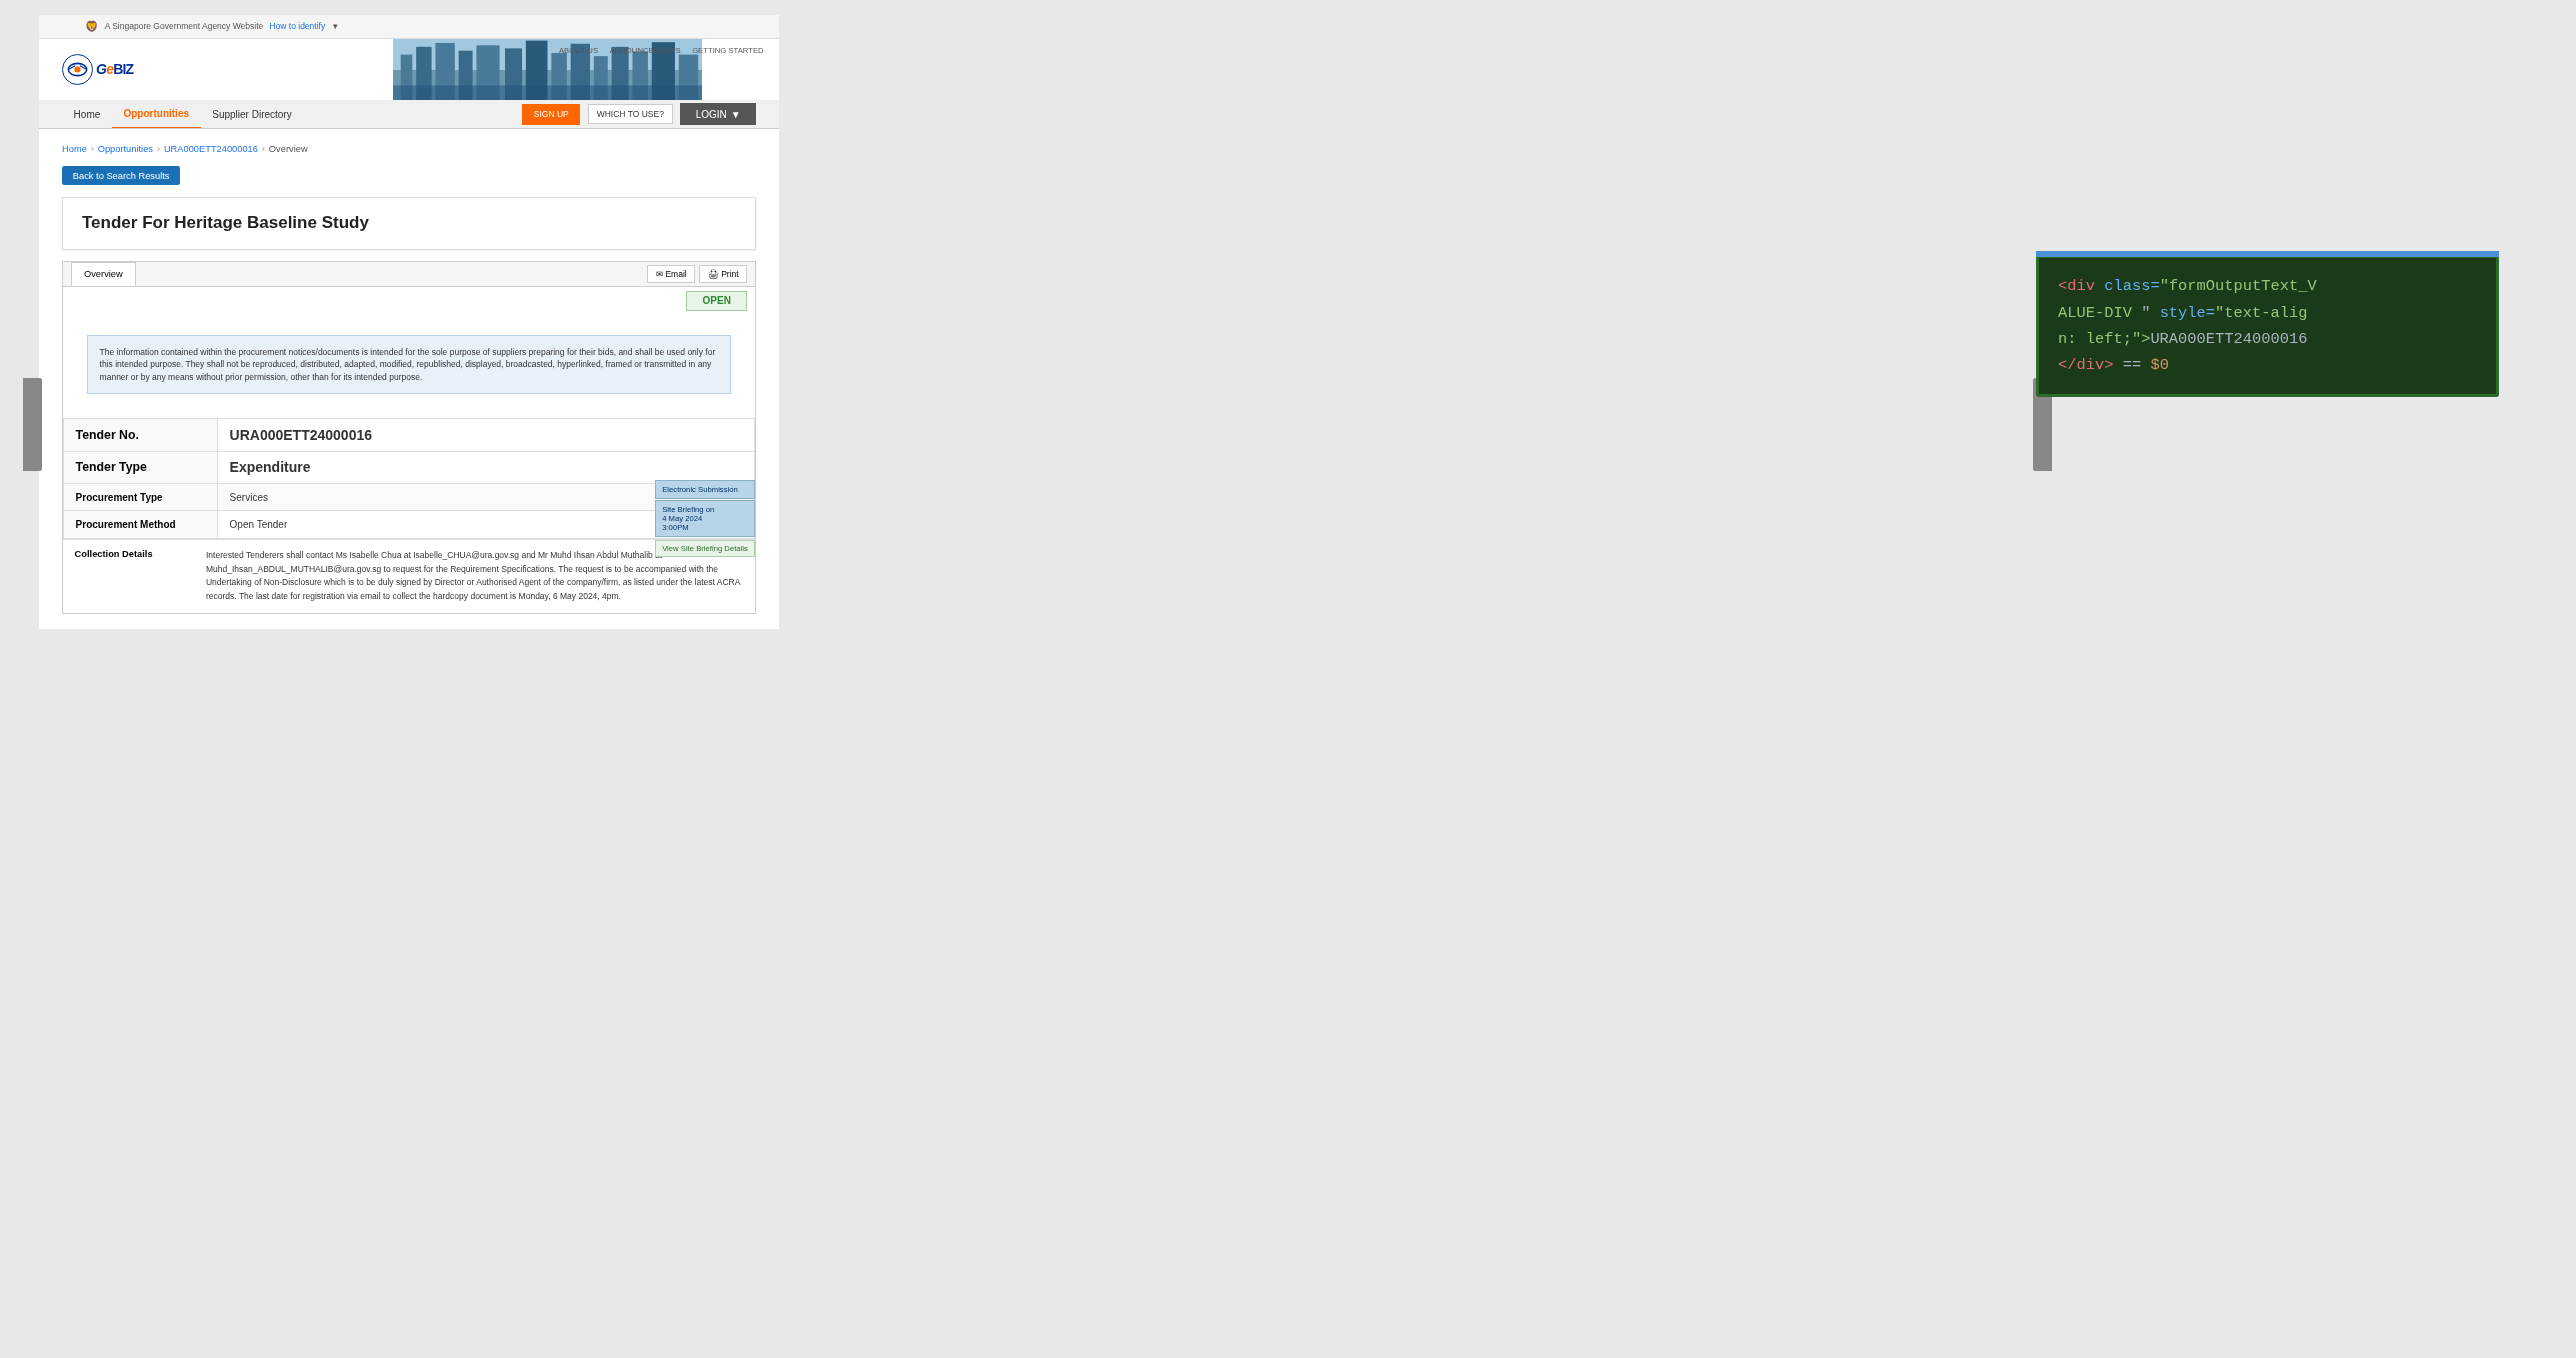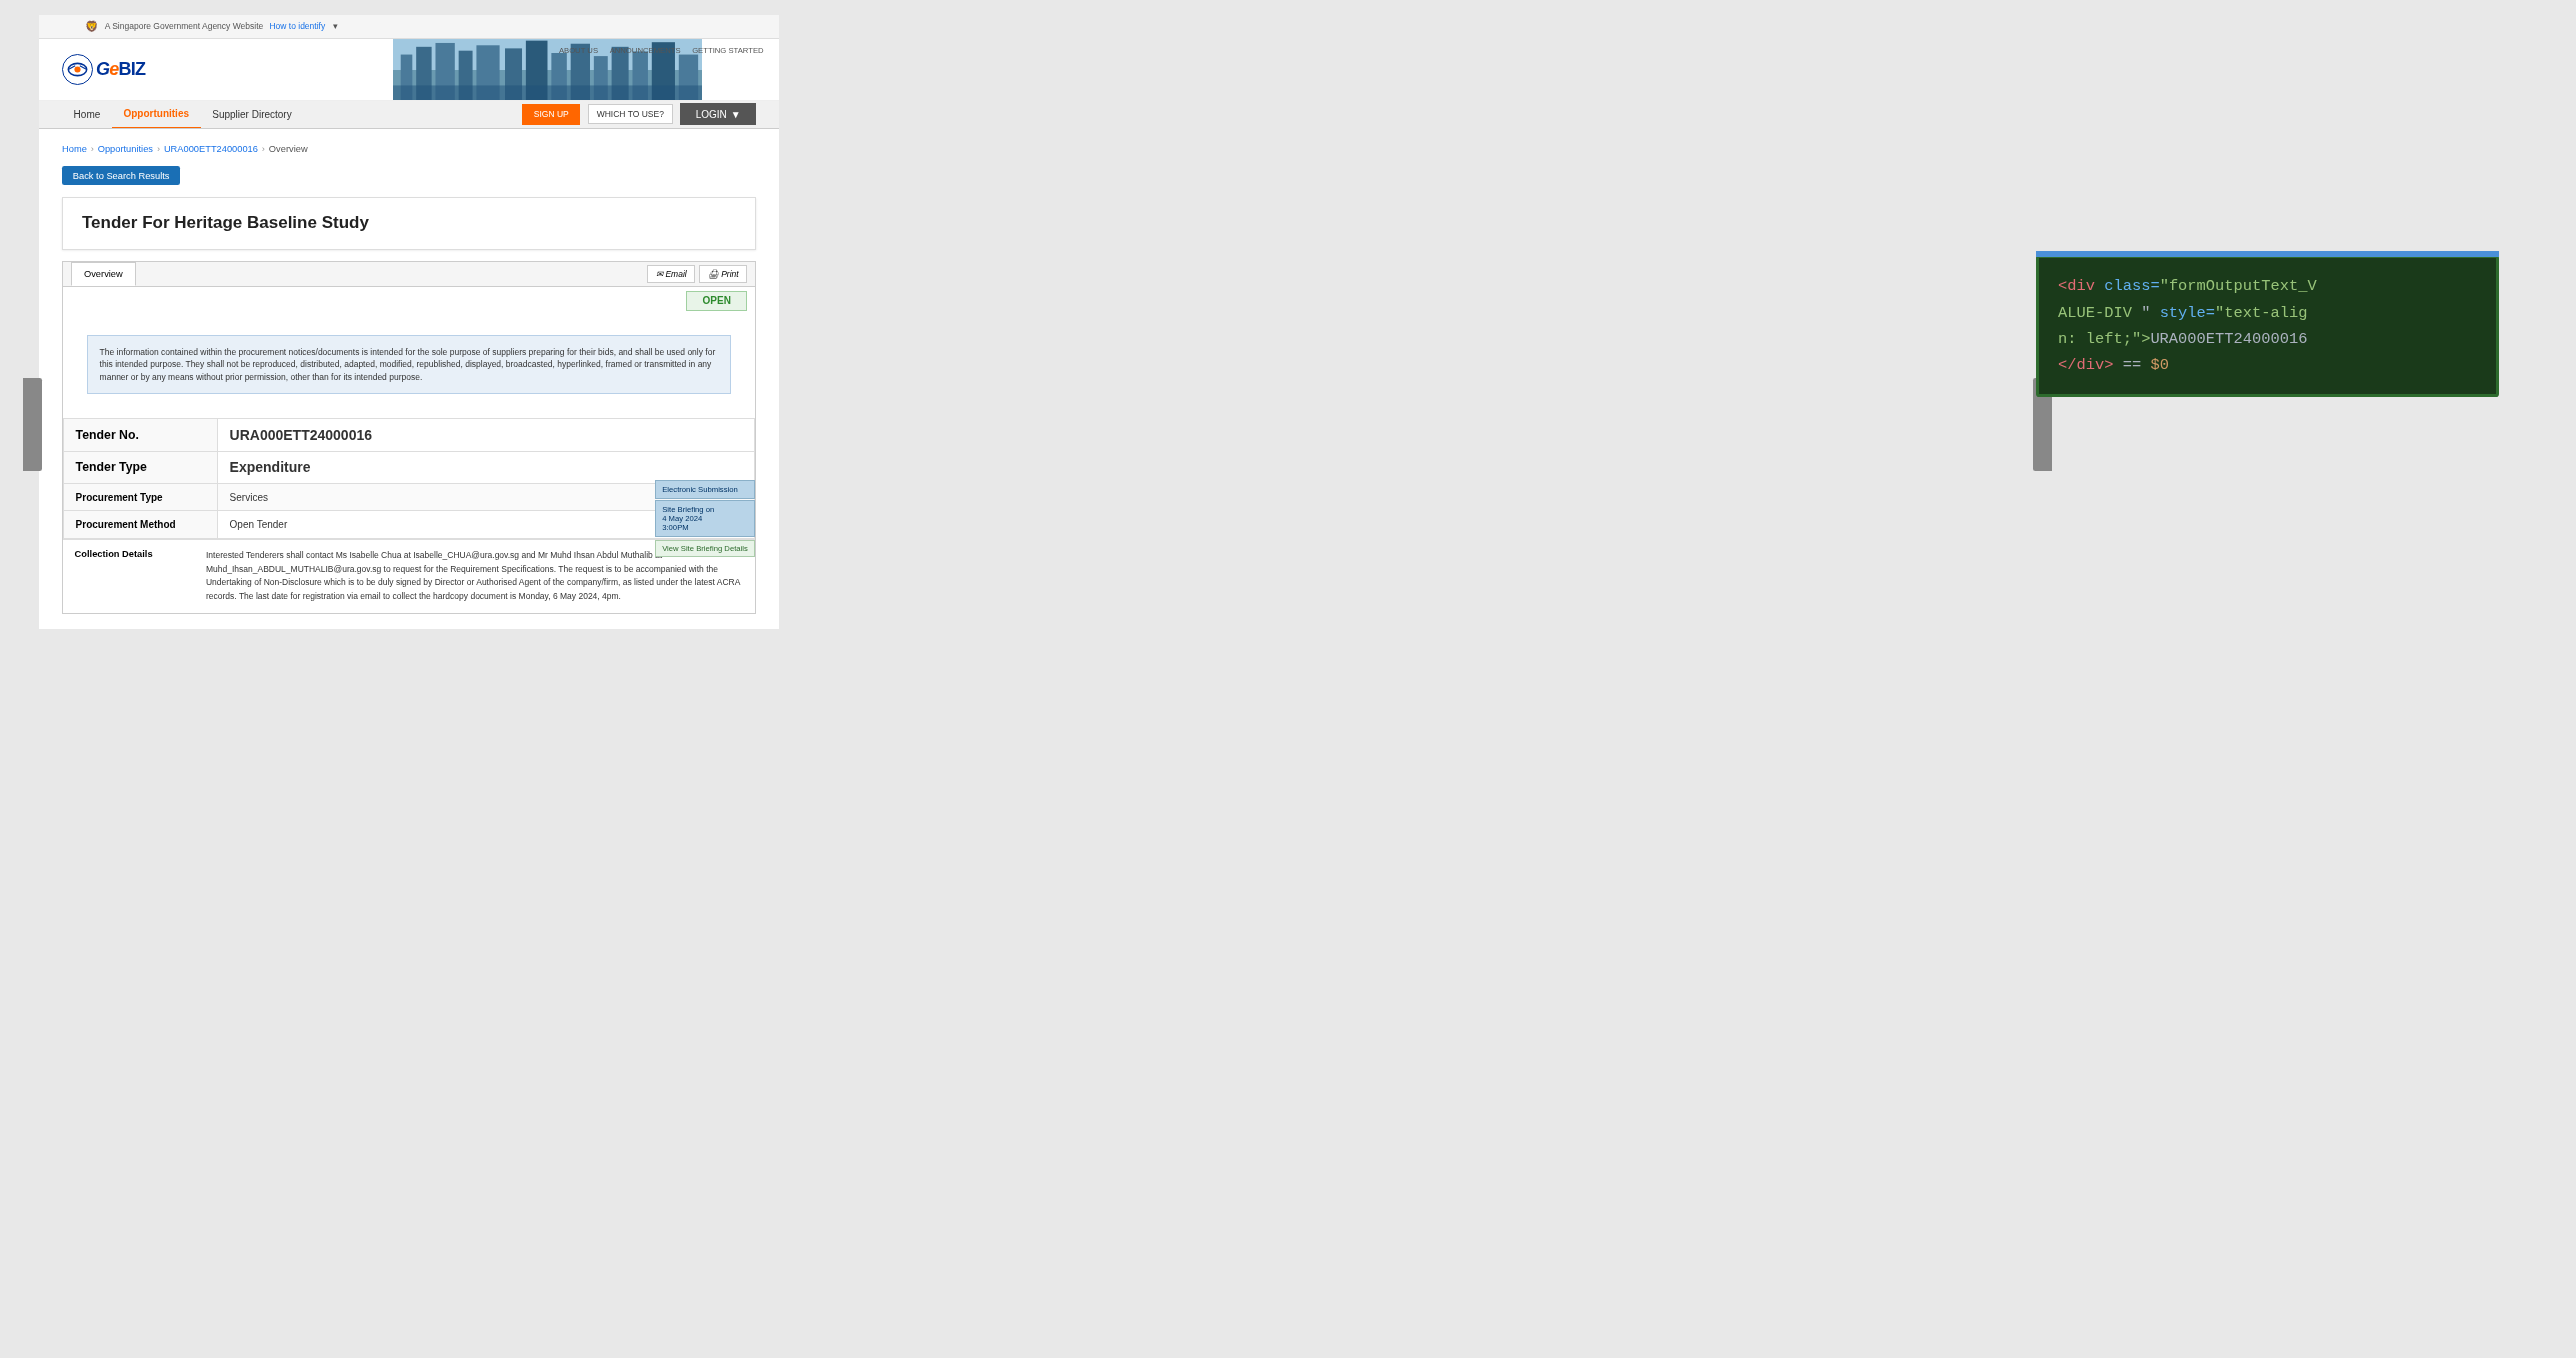--- a/index.html
+++ b/index.html
@@ -227,21 +227,20 @@
     }
     .tab-action-btn {
       background: #fff;
       border: 0.8px solid #ccc;
       padding: 3.1px 7.7px;
       font-size: 8.5px;
       cursor: pointer;
       display: flex;
       align-items: center;
       gap: 3.1px;
-      font-style: italic;
     }
 
     
     .notice-box {
       border: 0.8px solid #b8d0e8;
       background: #e8f0f8;
       padding: 9.3px 11.6px;
       margin: 24px;
       font-size: 8.5px;
       color: #333;
@@ -338,21 +337,21 @@
     <div class="site-header">
       <div class="logo-area">
         <div class="logo-circle">
           <svg width="23" height="23" viewBox="0 0 30 30">
             <ellipse cx="15" cy="15" rx="12" ry="8" fill="none" stroke="#003399" stroke-width="2"></ellipse>
             <ellipse cx="15" cy="15" rx="4" ry="4" fill="#ff6600"></ellipse>
             <line x1="3" y1="15" x2="12" y2="10" stroke="#003399" stroke-width="1.5"></line>
             <line x1="18" y1="10" x2="27" y2="15" stroke="#003399" stroke-width="1.5"></line>
           </svg>
         </div>
-        <div style="font-size:18px; font-weight:bold; letter-spacing:-0.8px;">
+        <div style="font-size:14px; font-weight:bold; letter-spacing:-0.8px;">
           <span style="color:#003399; font-style:italic;">G</span><span style="color:#ff6600; font-style:italic;">e</span><span style="color:#003399;">BIZ</span>
         </div>
       </div>
 
       <div class="top-nav-links">
         <a>ABOUT US</a>
         <a>ANNOUNCEMENTS</a>
         <a>GETTING STARTED</a>
       </div>
 

